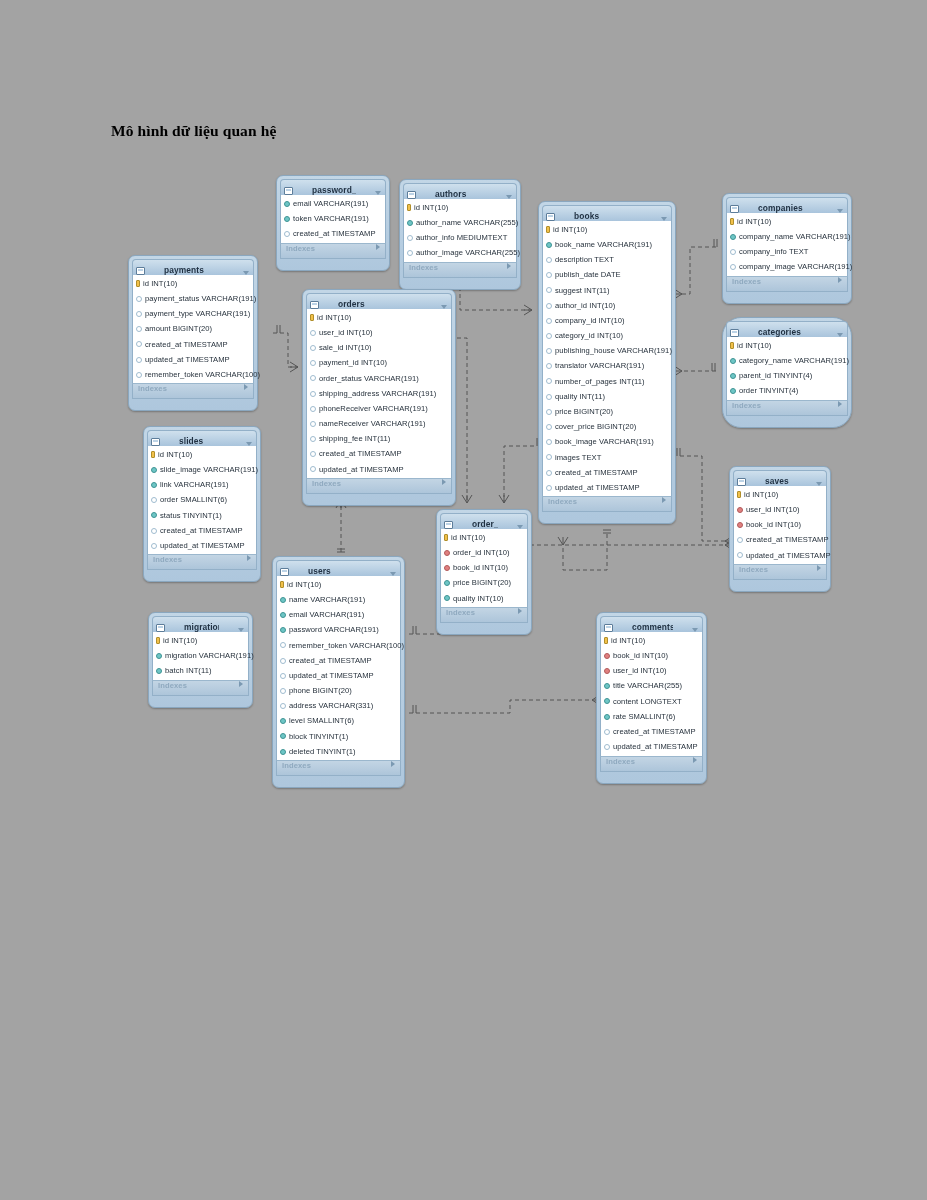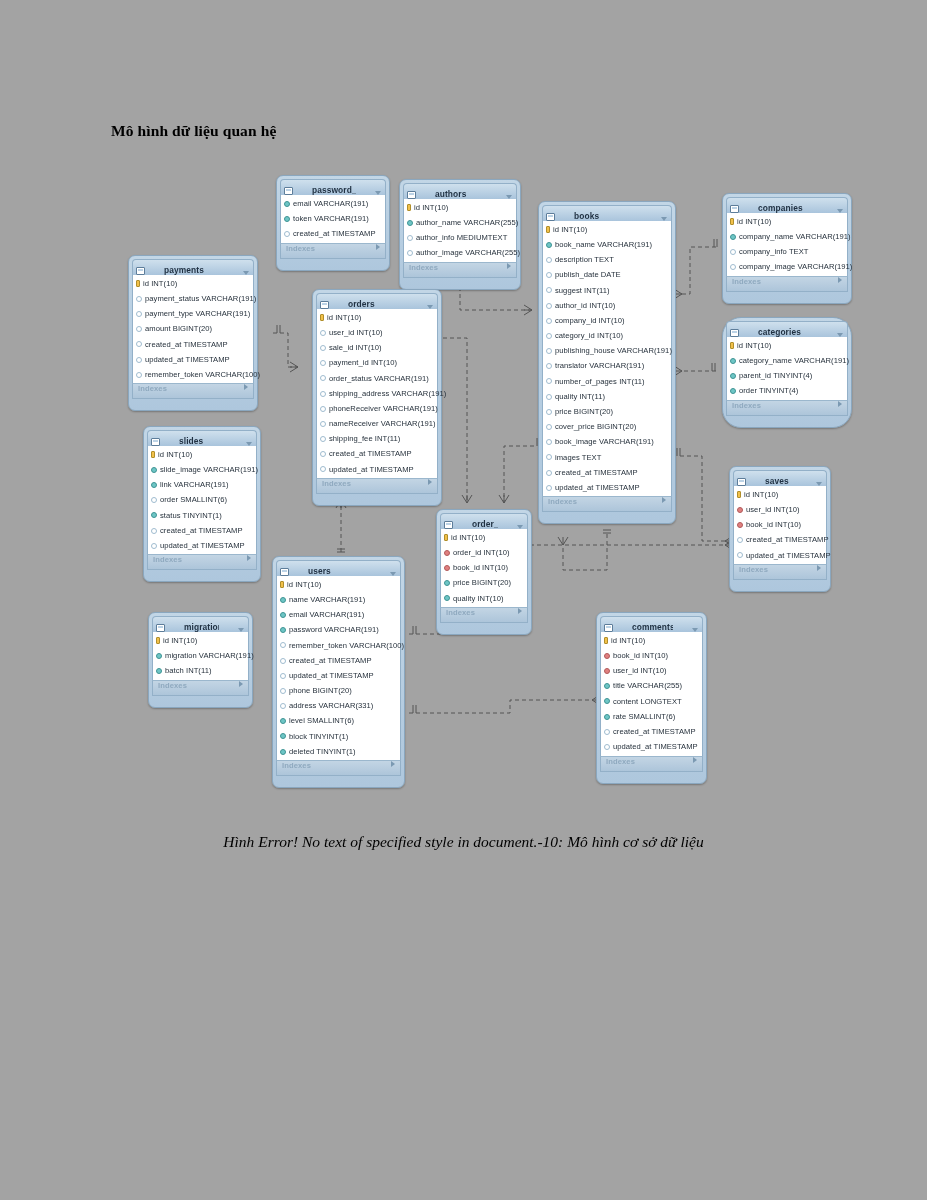--- a/index.html
+++ b/index.html
@@ -491,21 +491,21 @@
             <span class="col-ico nul"></span>
             <span class="col-txt">remember_token VARCHAR(100)</span>
           </div>
         </div>
         <div class="tbl-idx">
           <span class="idx-txt">Indexes</span>
           <span class="idx-arrow"></span>
         </div>
         <div class="tbl-foot"></div>
       </div>
-      <div class="tbl" style="left: 312px; top: 289px; width: 130px;">
+      <div class="tbl" style="left: 302px; top: 289px; width: 154px;">
         <div class="tbl-hd">
           <span class="tbl-ico"></span>
           <span class="tbl-name">orders</span>
           <span class="tbl-caret"></span>
         </div>
         <div class="tbl-body">
           <div class="col">
             <span class="col-ico pk"></span>
             <span class="col-txt">id INT(10)</span>
           </div>
@@ -795,15 +795,14 @@
           </div>
         </div>
         <div class="tbl-idx">
           <span class="idx-txt">Indexes</span>
           <span class="idx-arrow"></span>
         </div>
         <div class="tbl-foot"></div>
       </div>
     </div>
 
-  <div id="caption">Hình Error! No text of specified style in document.-10: Mô hình cơ sở dữ liệu</div>
 
 </div>
 
 </body></html>

